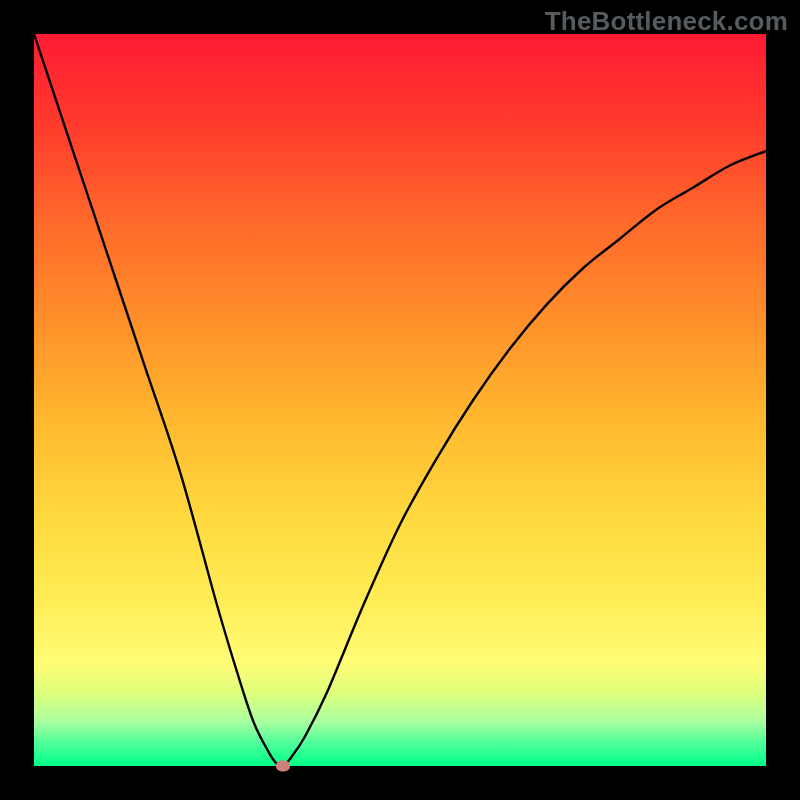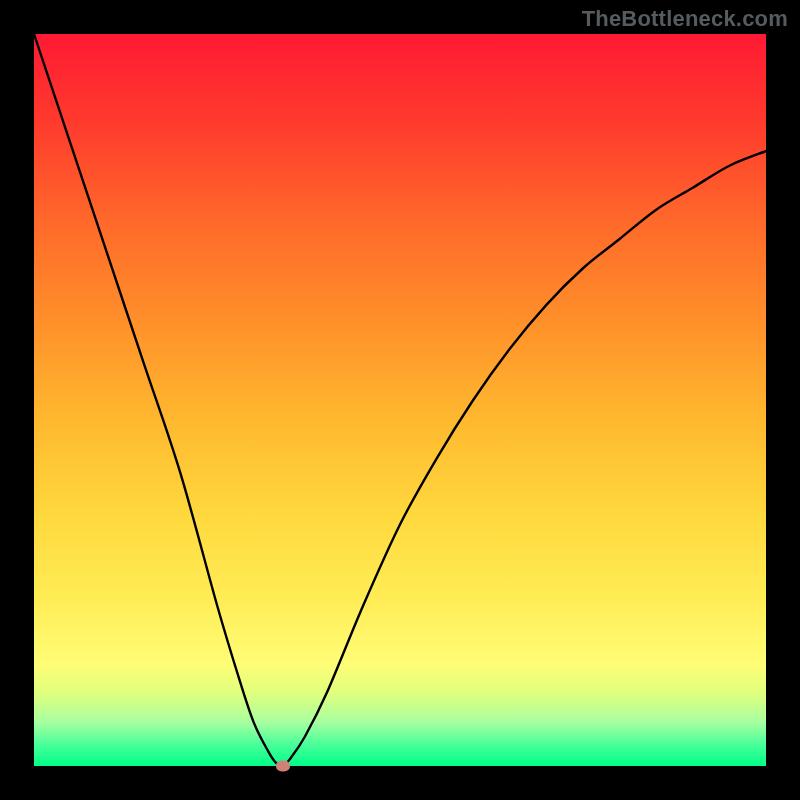--- a/index.html
+++ b/index.html
@@ -28,21 +28,21 @@
       #e0ff7d 90%,
       #a8ffa0 94%,
       #4bff9a 97%,
       #00ff88 100%);
   }
   .watermark {
     position: absolute;
     top: 6px;
     right: 12px;
     font-family: Arial, Helvetica, sans-serif;
-    font-size: 22px;
+    font-size: 26px;
     font-weight: 600;
     color: #555b5e;
     letter-spacing: 0.2px;
   }
   .curve-svg {
     position: absolute;
     left: 0; top: 0;
     width: 100%; height: 100%;
   }
   .marker {

